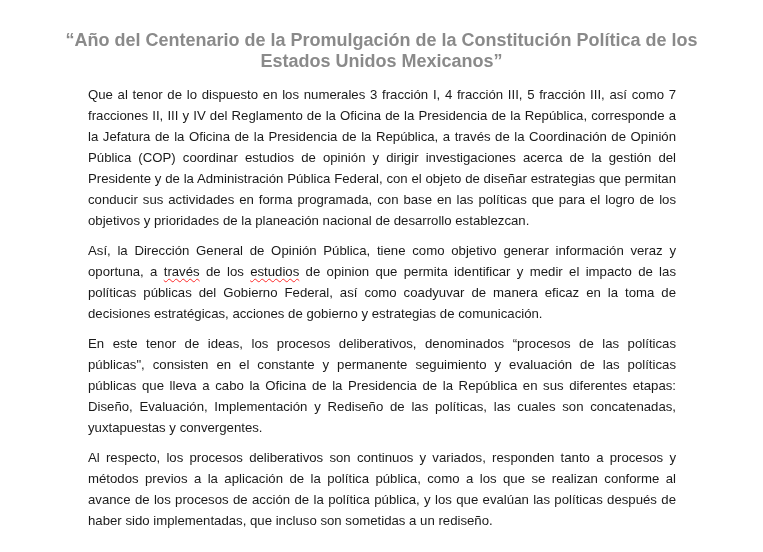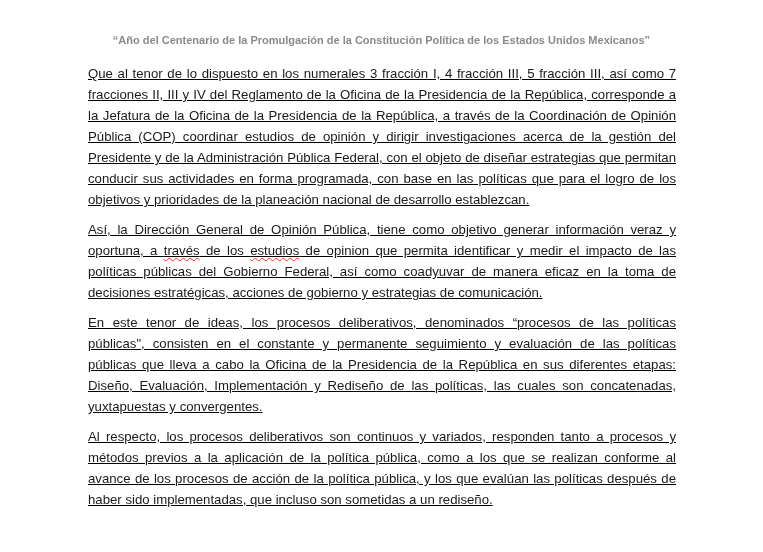--- a/index.html
+++ b/index.html
@@ -17,28 +17,27 @@
     position: relative;
     width: 763px;
     height: 552px;
     background: #ffffff;
   }
   .doc-header {
     margin: 30px auto 0 auto;
     width: 660px;
     text-align: center;
     font-weight: bold;
-    font-size: 11px;
+    font-size: 18px;
     line-height: 21px;
     color: var(--header-color, #8a8a8a);
   }
   .doc-body {
     margin: 12px 0 0 88px;
     width: 588px;
-    text-decoration: underline;
   }
   .para {
     margin: 0 0 9px 0;
     font-size: 13.2px;
     line-height: 21px;
     text-align: justify;
     color: var(--body-color, #1a1a1a);
   }
   .squiggle {
     text-decoration-line: underline;

